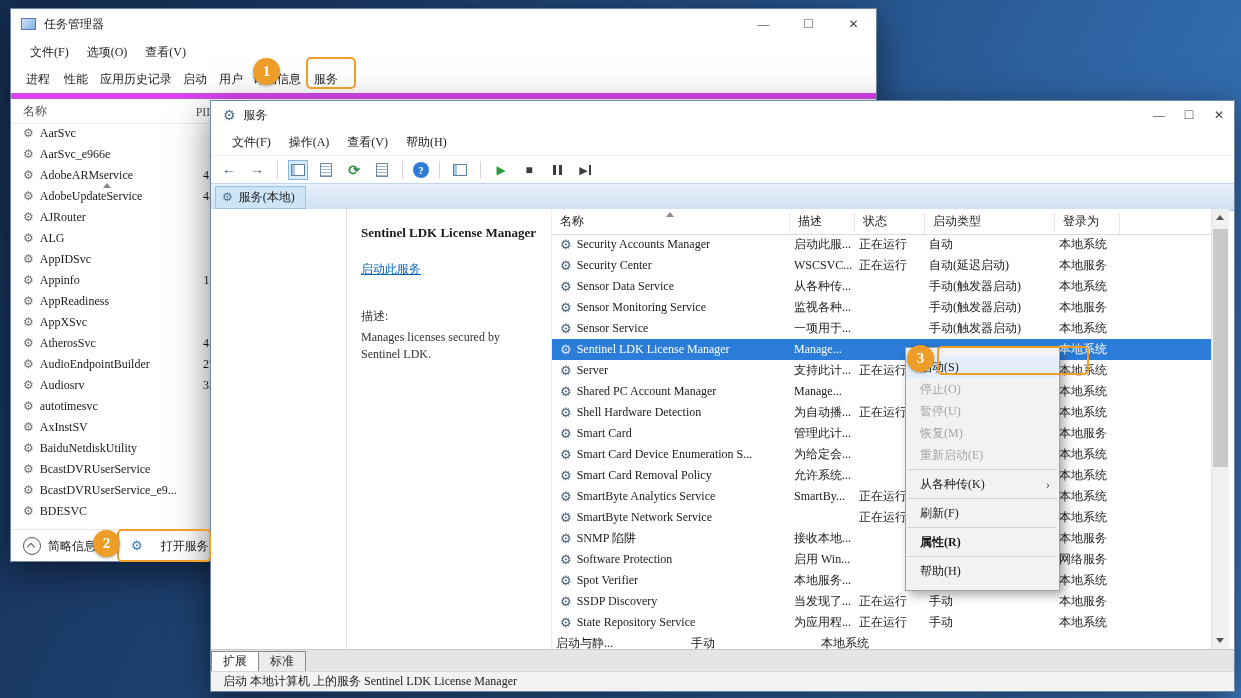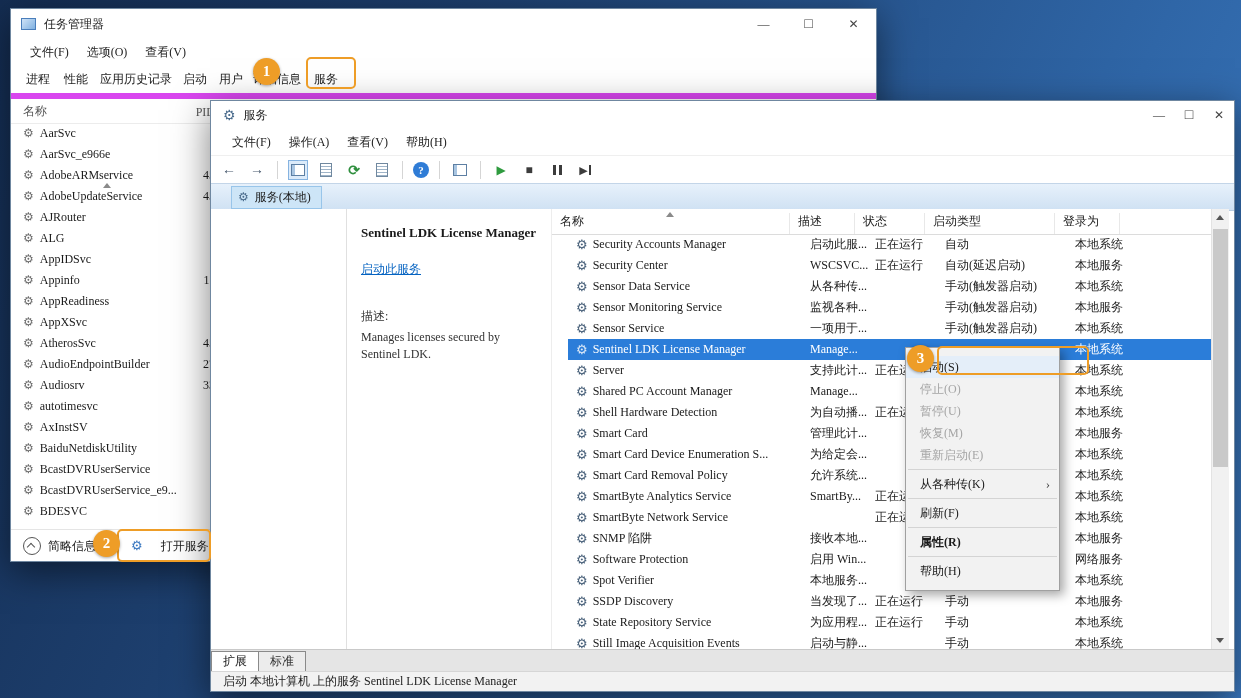--- a/index.html
+++ b/index.html
@@ -66,34 +66,34 @@
   .ic-doc::before,.ic-export::before{content:"";width:10px;height:12px;border:1px solid #70889f;background:repeating-linear-gradient(#fff 0 2px,#9fb4c8 2px 3px)}
   .ic-refresh::before{content:"\27F3";color:#2f8f3e;font-weight:bold;font-size:14px}
   .ic-help{background:#2f7cd6;border-radius:50%;width:16px;height:16px;color:#fff}
   .ic-help::before{content:"?";font-size:11px;font-weight:bold}
   .ic-play::before{content:"\25B6";color:#2f9b3f;font-size:12px}
   .ic-stop::before{content:"\25A0";color:#3c3c3c;font-size:12px}
   .ic-pause::before{content:"";width:3px;height:10px;background:#3c3c3c;box-shadow:6px 0 0 #3c3c3c;margin-right:6px}
   .ic-step::before{content:"\25B6";color:#3c3c3c;font-size:11px}
   .ic-step::after{content:"";width:2px;height:10px;background:#3c3c3c;margin-left:1px}
   .band{position:absolute;left:0;top:82px;width:100%;height:26px;background:linear-gradient(to bottom,#e7f1fb,#cfe1f3);border-top:1px solid #c3d5e8;border-bottom:1px solid #b9cde2;display:flex;align-items:center}
-  .treenode{display:flex;align-items:center;gap:6px;margin-left:20px;padding:2px 10px 2px 6px;background:#cde5f7;border:1px solid #98c5ea}
+  .treenode{display:flex;align-items:center;gap:6px;margin-left:4px;padding:2px 10px 2px 6px;background:#cde5f7;border:1px solid #98c5ea}
   .treenode .gear{color:#4a6b8c;font-size:12px}
   .treepane{position:absolute;left:0;top:108px;width:135px;height:440px;background:#fff;border-right:1px solid #e0e0e0}
   .descpane{position:absolute;left:136px;top:108px;width:204px;height:440px;background:#fff}
   .dtitle{margin:16px 0 0 14px;font-size:13px;font-weight:bold;color:#1a1a1a}
   .dlink{display:inline-block;margin:20px 0 0 14px;color:#0563c1;text-decoration:underline}
   .dlabel{margin:30px 0 0 14px;color:#333}
   .dtext{margin:4px 14px 0 14px;color:#333;line-height:17px}
   .listwrap{position:absolute;left:340px;top:108px;width:660px;height:440px;background:#fff;border-left:1px solid #ededed}
   .lhead{position:relative;height:25px;border-bottom:1px solid #dcdcdc;display:flex;align-items:flex-end}
   .hc{box-sizing:border-box;padding:0 4px 4px 8px;border-right:1px solid #e8e8e8;color:#222;white-space:nowrap;overflow:hidden}
   .listwrap .tri-up{left:114px;top:3px}
   .c1{width:238px}.c2{width:65px}.c3{width:70px}.c4{width:130px}.c5{width:65px}
-  .lrows{position:absolute;left:16px;top:25px;width:100%;height:415px;overflow:hidden}
+  .lrows{position:absolute;left:0;top:25px;width:100%;height:415px;overflow:hidden}
   .srow{display:flex;height:21px;align-items:center}
   .srow .c{box-sizing:border-box;padding:0 4px;white-space:nowrap;overflow:hidden}
   .srow .cn{width:238px;display:flex;align-items:center;padding-left:8px}
   .srow .cn .gear{color:#49617a;font-size:13px;margin-right:5px;flex:none}
   .srow .cd{width:65px}.srow .cs{width:70px}.srow .cu{width:130px}.srow .cl{width:65px}
   .srow.sel{background:#2b7dd9;color:#fff}
   .srow.sel .gear{color:#d9e7f7}
   .vscroll{position:absolute;left:1000px;top:108px;width:17px;height:440px;background:#f1f1f1;border-left:1px solid #e3e3e3}
   .sb-arrow{position:absolute;left:4px;width:0;height:0;border-left:4px solid transparent;border-right:4px solid transparent}
   .sb-up{top:6px;border-bottom:5px solid #555}
@@ -503,24 +503,20 @@
             <span class="c cn">
               <span class="gear"></span>
               <span>State Repository Service</span>
             </span>
             <span class="c cd">为应用程...</span>
             <span class="c cs">正在运行</span>
             <span class="c cu">手动</span>
             <span class="c cl">本地系统</span>
           </div>
         <div class="srow">
-            <span class="c cn">
-              <span class="gear"></span>
-              <span>Still Image Acquisition Events</span>
-            </span>
             <span class="c cd">启动与静...</span>
             <span class="c cs"></span>
             <span class="c cu">手动</span>
             <span class="c cl">本地系统</span>
           </div>
       </div>
     </div>
     <div class="vscroll">
       <span class="sb-arrow sb-up"></span>
       <span class="sb-thumb"></span>

